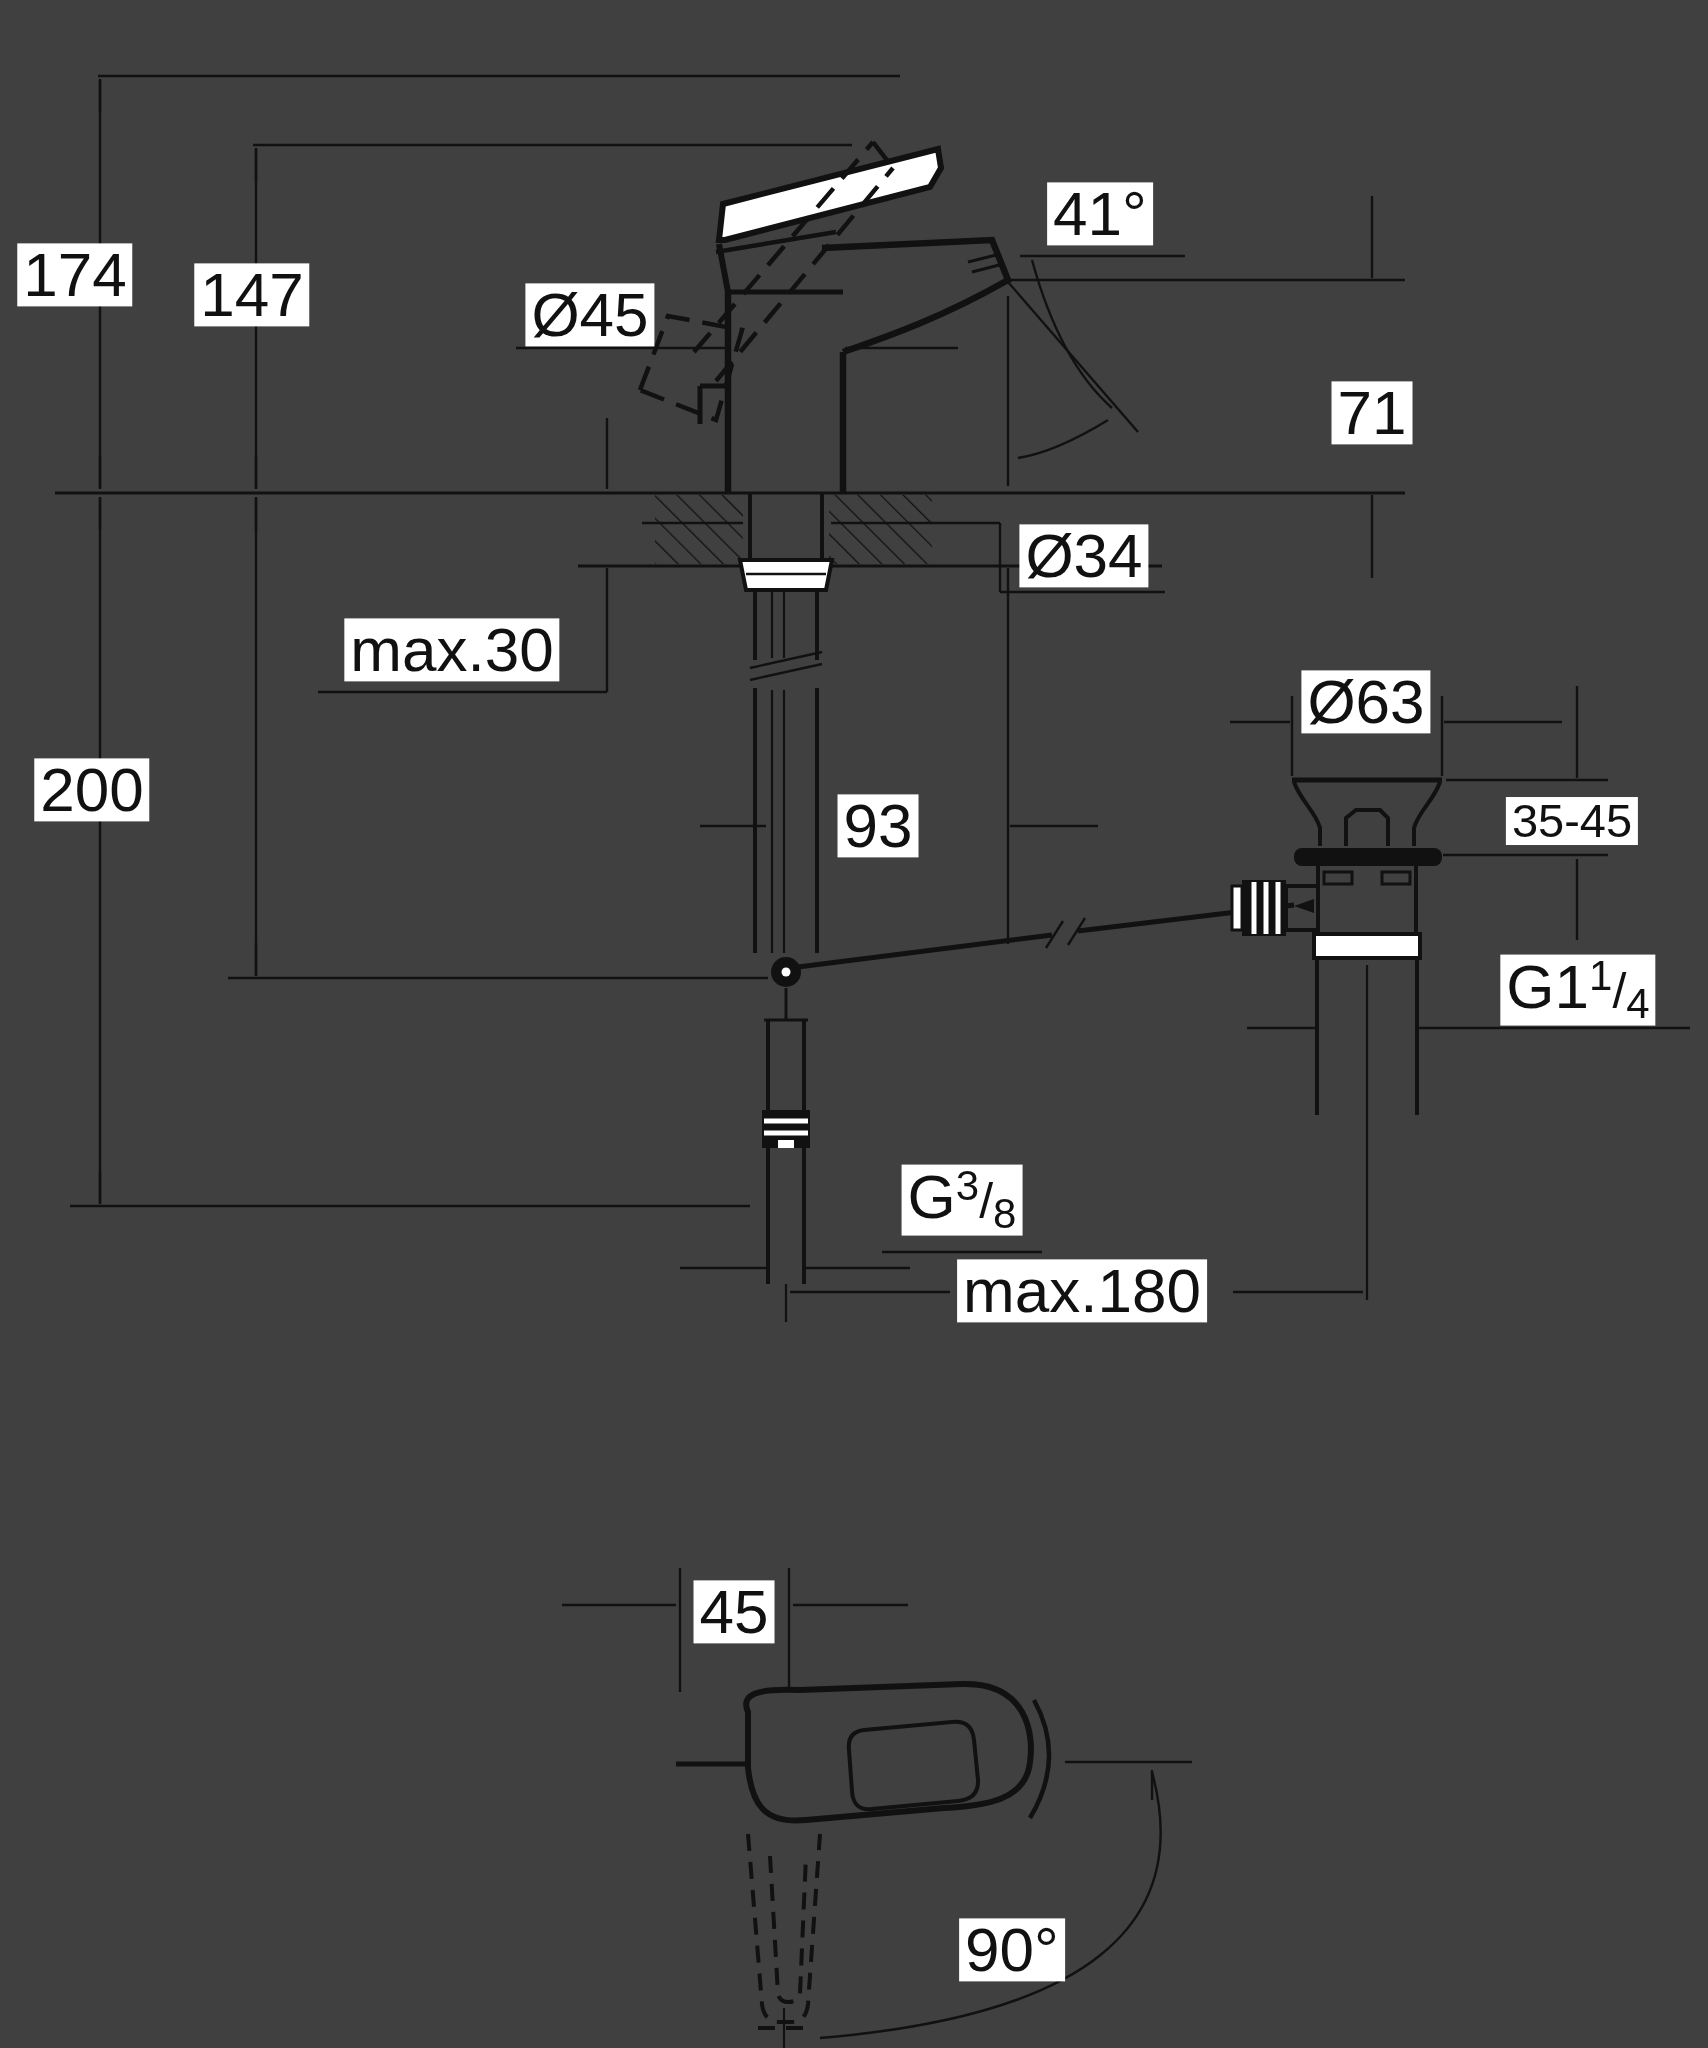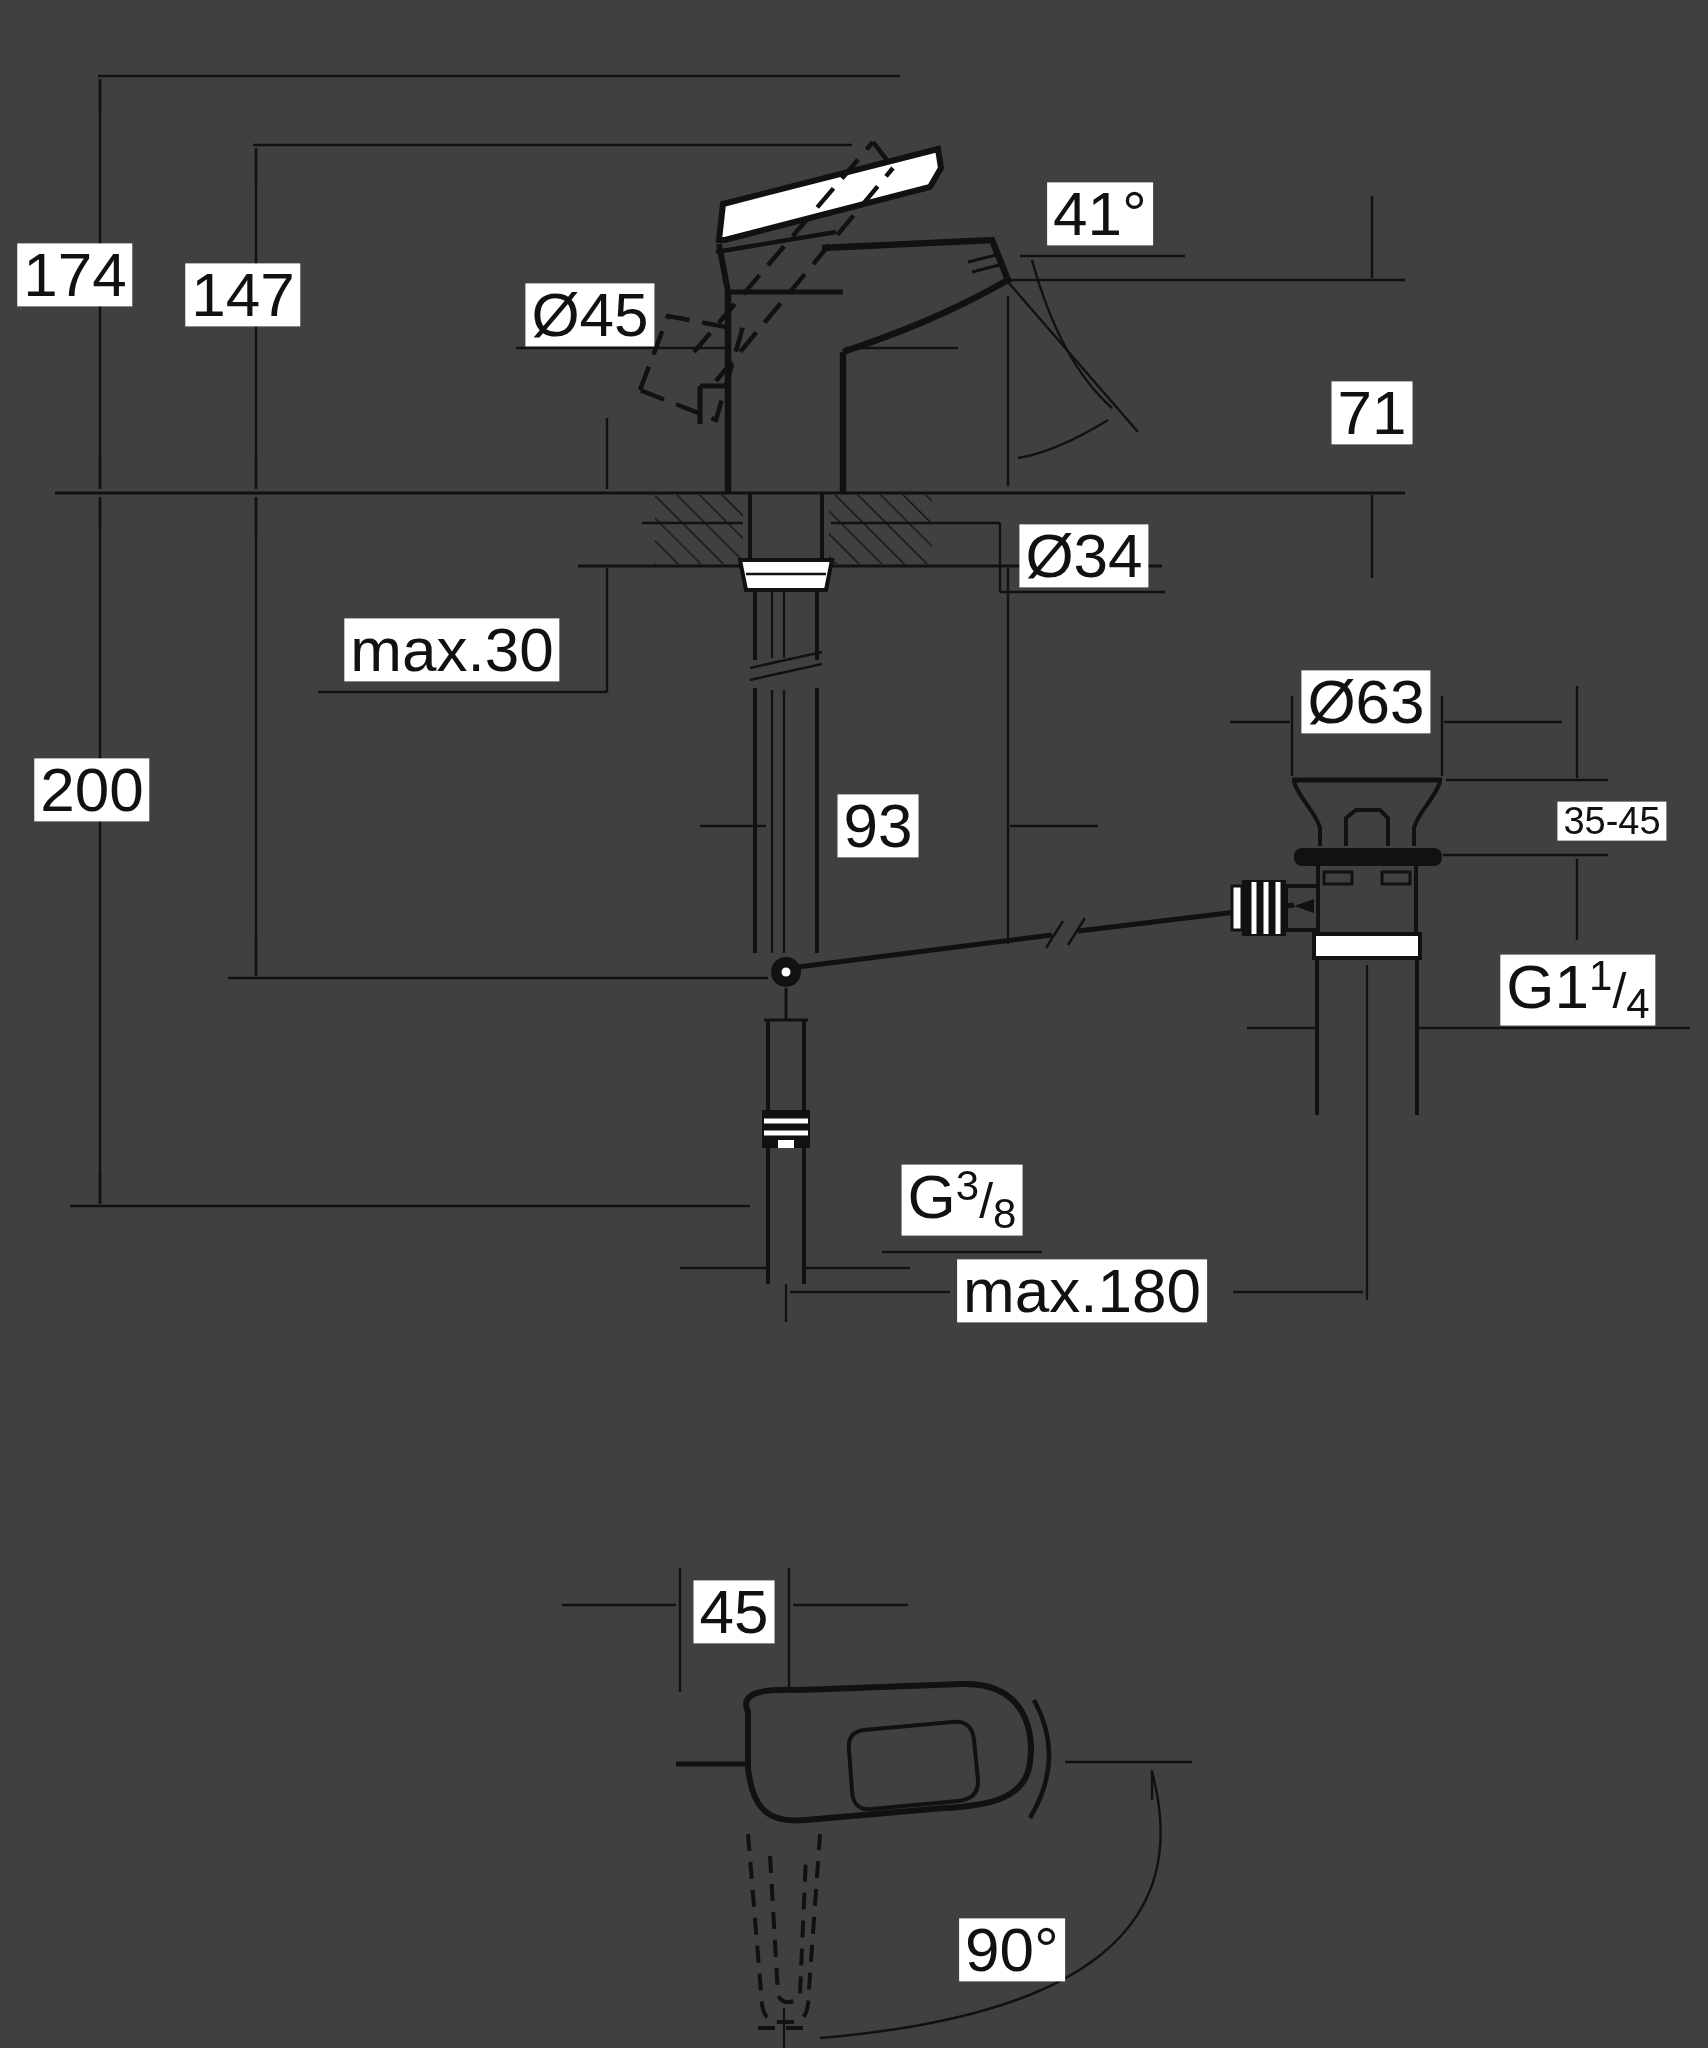--- a/index.html
+++ b/index.html
@@ -2,21 +2,21 @@
 <html><head>
 <meta charset="utf-8">
 <style>
   html,body{margin:0;padding:0;background:#fff;}
   #stage{position:relative;width:1708px;height:2048px;background:#404040;overflow:hidden;
          font-family:"Liberation Sans",sans-serif;}
   svg{position:absolute;left:0;top:0;}
   .lbl{position:absolute;transform:translate(-50%,-50%);
        font:600 62px/1.02 "Liberation Sans",sans-serif;font-weight:400;
        color:#111;background:#fff;padding:0 6px;white-space:pre;text-align:center;z-index:3;}
-  .lbl.sm{font-size:38px;margin-left:40px;}
+  .lbl.sm{font-size:47px;}
   .fu{font-size:42px;vertical-align:18px;}
   .fs{font-size:50px;}
   .fd{font-size:42px;vertical-align:-10px;}
 </style>
 </head>
 <body>
 <div id="stage">
 
 <svg width="1708" height="2048" viewBox="0 0 1708 2048">
   <defs>
@@ -211,21 +211,21 @@
       <line x1="562" y1="1605" x2="676" y2="1605" marker-end="url(#ah)"></line>
       <line x1="908" y1="1605" x2="793" y2="1605" marker-end="url(#ah)"></line>
       <line x1="1065" y1="1762" x2="1192" y2="1762"></line>
       <path d="M1152,1772 Q1215,2005 820,2038" marker-end="url(#ah)"></path>
       <line x1="1152" y1="1800" x2="1152" y2="1770" marker-end="url(#ah)"></line>
     </g>
   </g>
 </svg>
 
 <span class="lbl" style="left:75px;top:275px">174</span>
-<span class="lbl" style="left:243px;top:295px">147</span>
+<span class="lbl" style="left:252px;top:295px">147</span>
 <span class="lbl" style="left:590px;top:315px">Ø45</span>
 <span class="lbl" style="left:1100px;top:214px">41°</span>
 <span class="lbl" style="left:1372px;top:413px">71</span>
 <span class="lbl" style="left:1084px;top:556px">Ø34</span>
 <span class="lbl" style="left:452px;top:650px">max.30</span>
 <span class="lbl" style="left:92px;top:790px">200</span>
 <span class="lbl" style="left:878px;top:826px">93</span>
 <span class="lbl" style="left:1366px;top:702px">Ø63</span>
 <span class="lbl sm" style="left:1572px;top:821px">35-45</span>
 <span class="lbl" style="left:1578px;top:990px"><span>G1</span><span class="fu">1</span><span class="fs">/</span><span class="fd">4</span></span>

